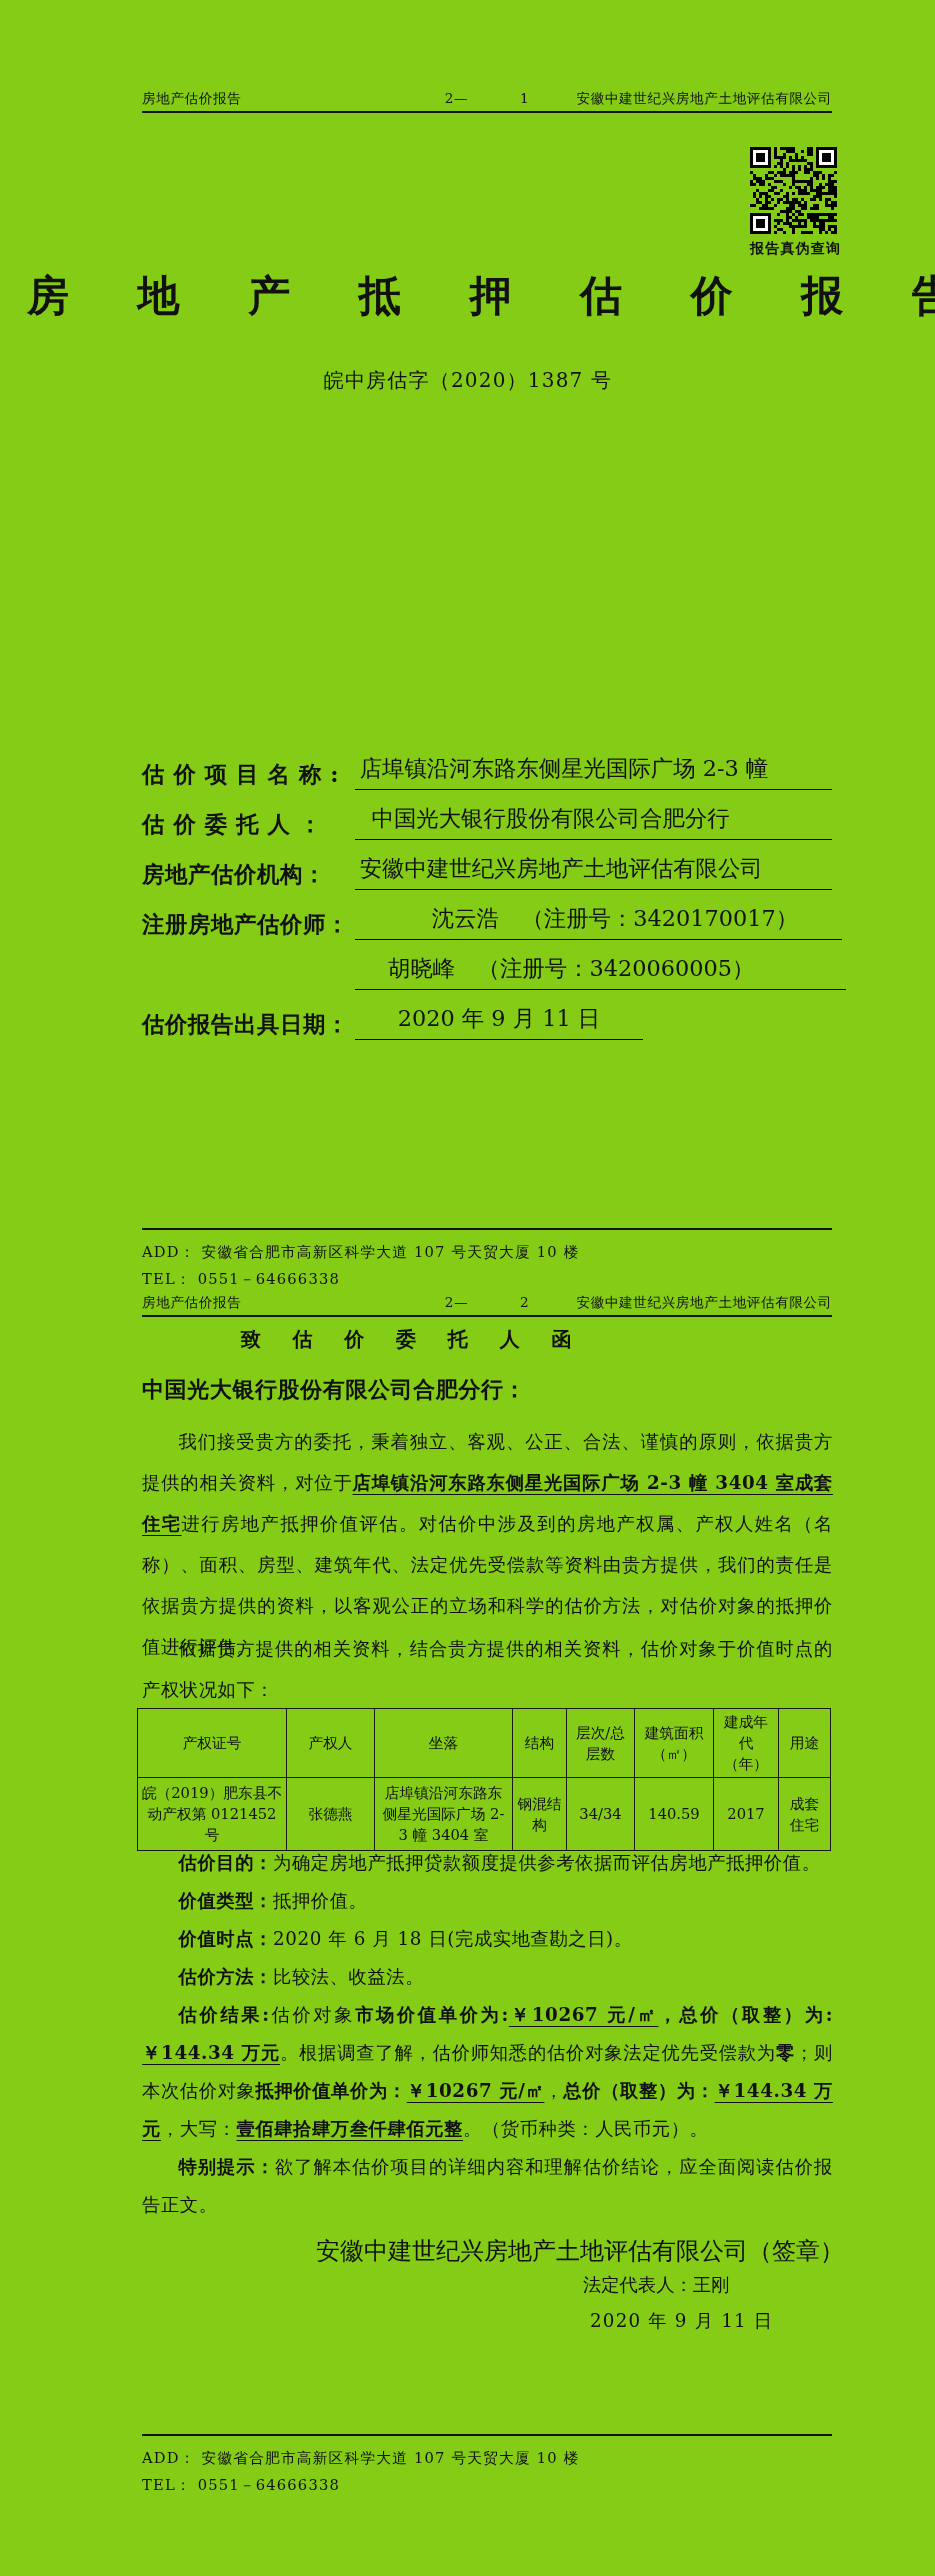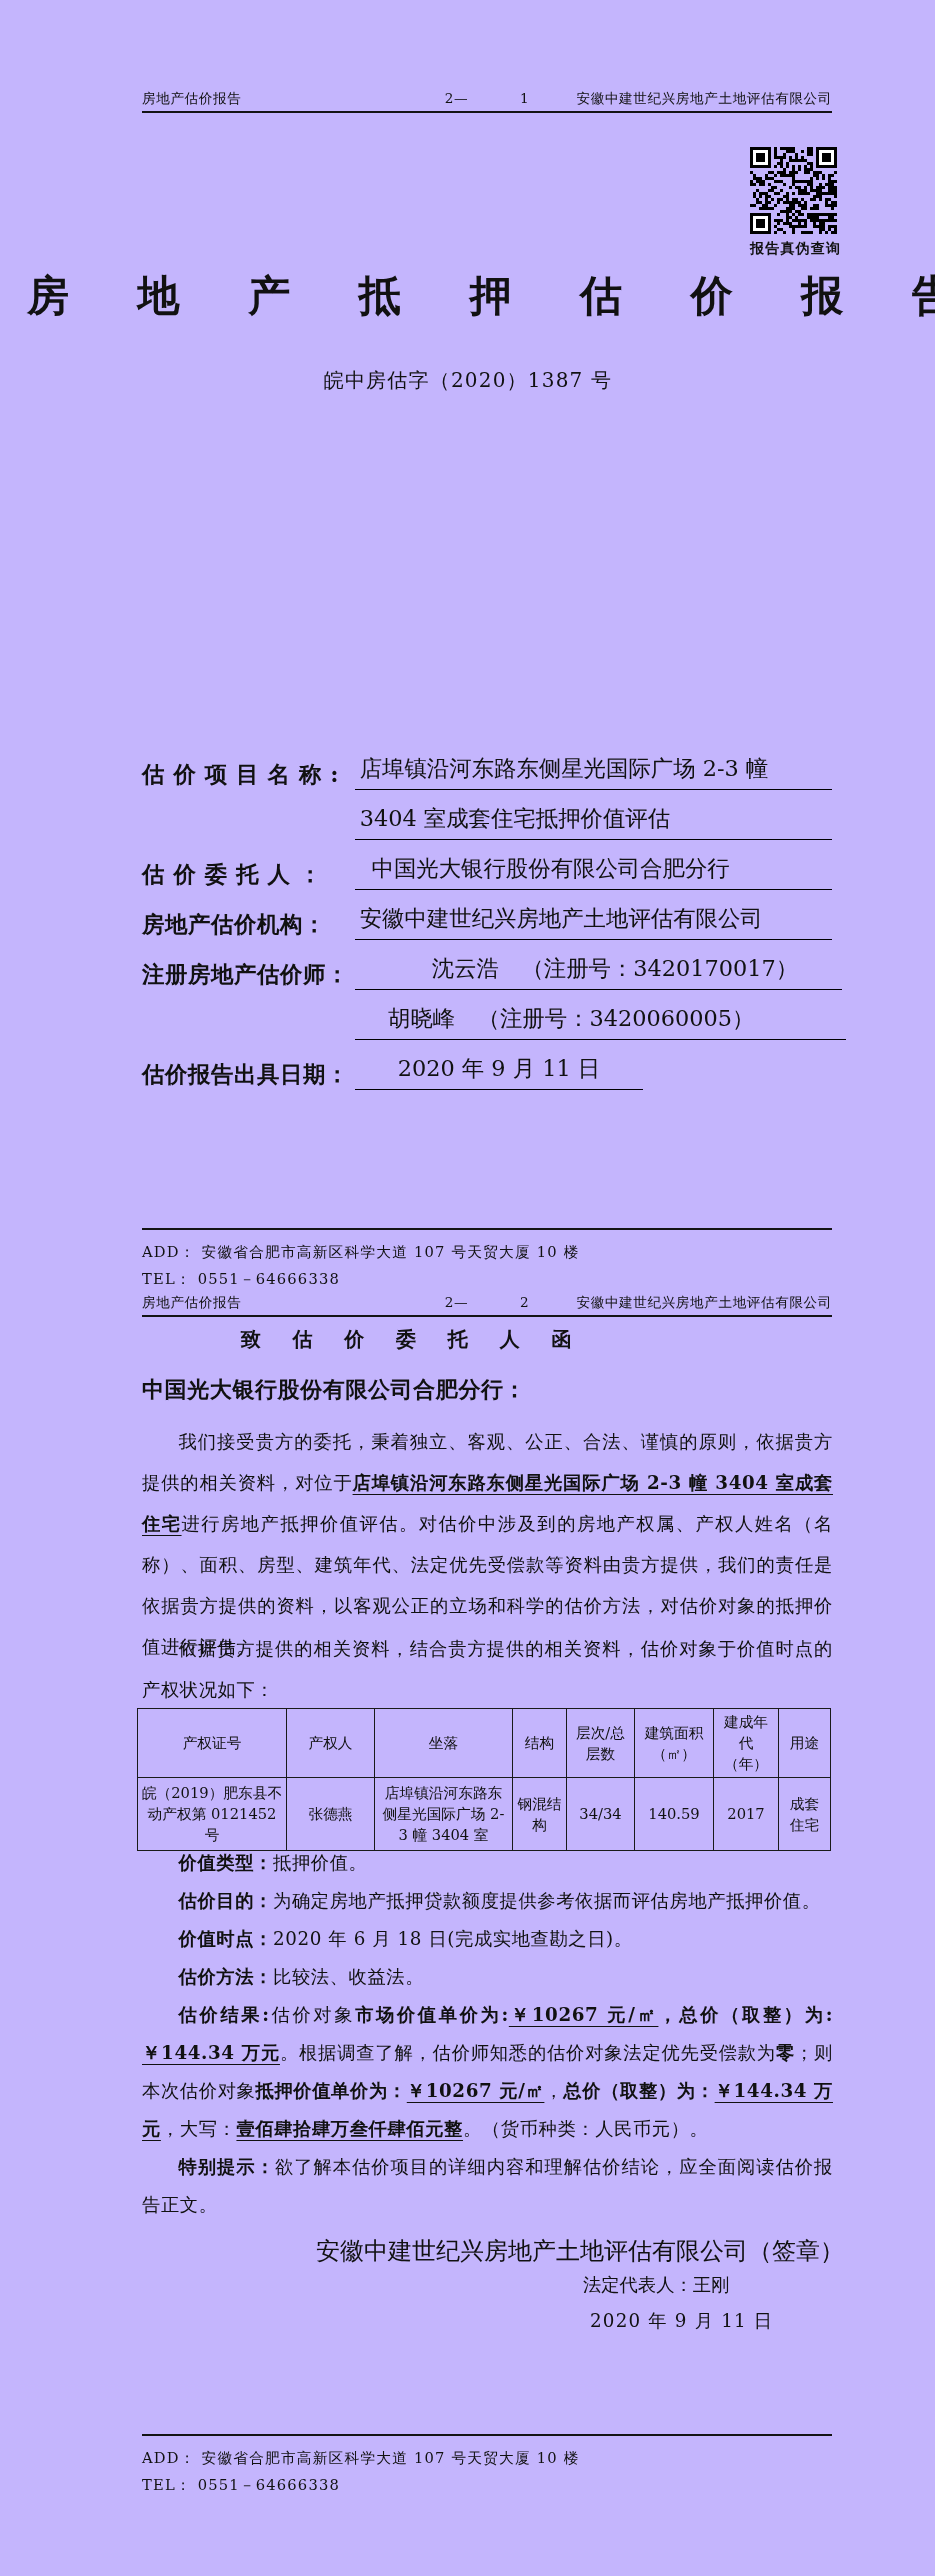--- a/index.html
+++ b/index.html
@@ -1,19 +1,19 @@
 <!DOCTYPE html>
 <html style="font-size:9.4px"><head>
 <meta charset="utf-8">
 <style>
   html,body{margin:0;padding:0;background:#e8e8e8;}
   .sheet{
     position:relative;
     width:936px;height:2576px;
-    background:#c4b5fd;
+    background:#84cc16;
     font-family:"DejaVu Serif","Liberation Serif",serif;
     color:#111;
     overflow:hidden;
   }
   
   .pghead{
     position:absolute;left:142px;width:690px;
     display:flex;align-items:flex-end;
     font-size:13.6px;line-height:17.7px;
     border-bottom:2.4px solid #141414;padding-bottom:3.5px;
@@ -442,24 +442,20 @@
 
   <div class="cover-title">房 地 产 抵 押 估 价 报 告</div>
   <div class="doc-no">皖中房估字（2020）1387 号</div>
 
   <div class="fields">
     <div class="frow">
       <span class="flabel">估 价 项 目 名 称 :</span>
       <span class="fvalue">店埠镇沿河东路东侧星光国际广场 2-3 幢</span>
     </div>
     <div class="frow">
-      <span class="flabel"></span>
-      <span class="fvalue">3404 室成套住宅抵押价值评估</span>
-    </div>
-    <div class="frow">
       <span class="flabel">估 价 委 托 人 ：</span>
       <span class="fvalue pad28">中国光大银行股份有限公司合肥分行</span>
     </div>
     <div class="frow">
       <span class="flabel">房地产估价机构：</span>
       <span class="fvalue">安徽中建世纪兴房地产土地评估有限公司</span>
     </div>
     <div class="frow">
       <span class="flabel">注册房地产估价师：</span>
       <span class="fvalue w770 pad56">沈云浩　（注册号：3420170017）</span>
@@ -522,22 +518,22 @@
         <td>钢混结构</td>
         <td>34/34</td>
         <td>140.59</td>
         <td>2017</td>
         <td>成套住宅</td>
       </tr>
     </tbody>
   </table>
 
   <div class="infoblock">
+    <p class="body-p"><span class="b">估价目的：</span><span>为确定房地产抵押贷款额度提供参考依据而评估房地产抵押价值。</span></p>
     <p class="body-p"><span class="b">价值类型：</span><span>抵押价值。</span></p>
-    <p class="body-p"><span class="b">估价目的：</span><span>为确定房地产抵押贷款额度提供参考依据而评估房地产抵押价值。</span></p>
     <p class="body-p"><span class="b">价值时点：</span><span>2020 年 6 月 18 日(完成实地查勘之日)。</span></p>
     <p class="body-p"><span class="b">估价方法：</span><span>比较法、收益法。</span></p>
     <p class="body-p"><span class="b">估价结果:</span><span>估价对象</span><span class="b">市场价值单价为:</span><span class="b u">￥10267 元/㎡</span><span class="b">，</span><span class="b">总价（取整）为:</span><span class="b u">￥144.34 万元</span><span>。根据调查了解，估价师知悉的估价对象法定优先受偿款为</span><span class="b">零</span><span>；则本次估价对象</span><span class="b">抵押价值单价为：</span><span class="b u">￥10267 元/㎡</span><span>，</span><span class="b">总价（取整）为：</span><span class="b u">￥144.34 万元</span><span>，大写：</span><span class="b u">壹佰肆拾肆万叁仟肆佰元整</span><span>。（货币种类：人民币元）。</span></p>
     <p class="body-p"><span class="b">特别提示：</span><span>欲了解本估价项目的详细内容和理解估价结论，应全面阅读估价报告正文。</span></p>
   </div>
 
   <div class="sign-company">安徽中建世纪兴房地产土地评估有限公司（签章）</div>
   <div class="sign-legal">法定代表人：王刚</div>
   <div class="sign-date">2020 年 9 月 11 日</div>
 

